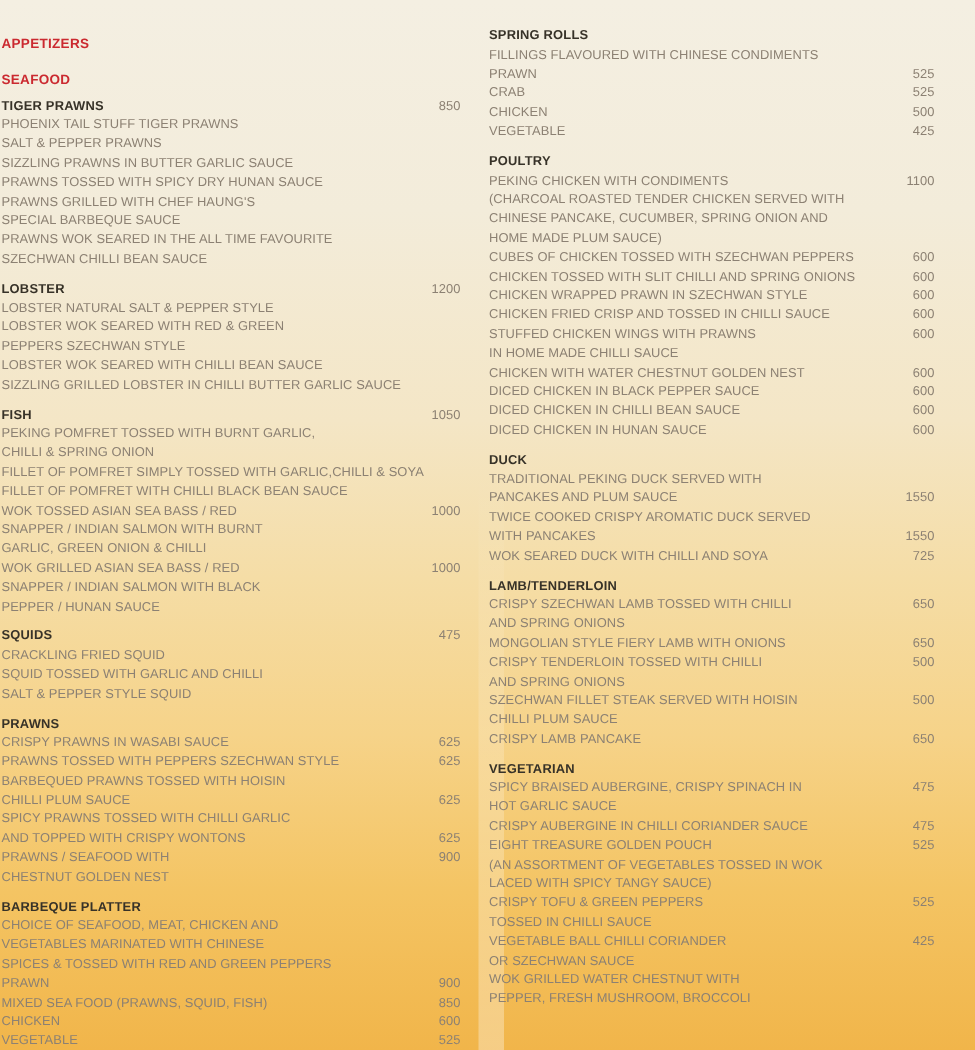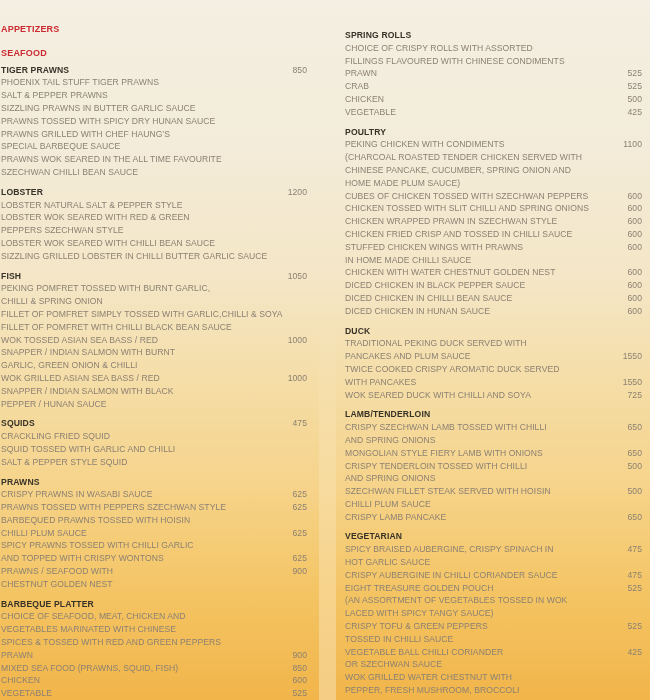--- a/index.html
+++ b/index.html
@@ -27,21 +27,21 @@
       rgba(255,255,255,0.18) 70%,
       rgba(255,255,255,0.33) 100%);
     pointer-events: none;
   }
   .col {
     position: absolute;
     top: 0;
     box-sizing: border-box;
   }
   .col-left  { left: 1px;  width: 306px; padding-top: 23px; }
-  .col-right { left: 345px; width: 297px; padding-top: 29px; }
+  .col-right { left: 326px; width: 297px; padding-top: 17px; }
 
   .line {
     display: flex;
     justify-content: space-between;
     align-items: baseline;
     font-size: 8.6px;
     line-height: 12.8px;
     letter-spacing: 0.05px;
     color: #8c8173;
   }
@@ -248,23 +248,20 @@
         <span class="p">525</span>
       </div>
     </div>
   </div>
 <div class="col col-right" id="col-1">
     <div class="group">
       <div class="line header-line">
         <span class="t">SPRING ROLLS</span>
       </div>
       <div class="line">
-        <span class="t">CHOICE OF CRISPY ROLLS WITH ASSORTED</span>
-      </div>
-      <div class="line">
         <span class="t">FILLINGS FLAVOURED WITH CHINESE CONDIMENTS</span>
       </div>
       <div class="line">
         <span class="t">PRAWN</span>
         <span class="p">525</span>
       </div>
       <div class="line">
         <span class="t">CRAB</span>
         <span class="p">525</span>
       </div>

